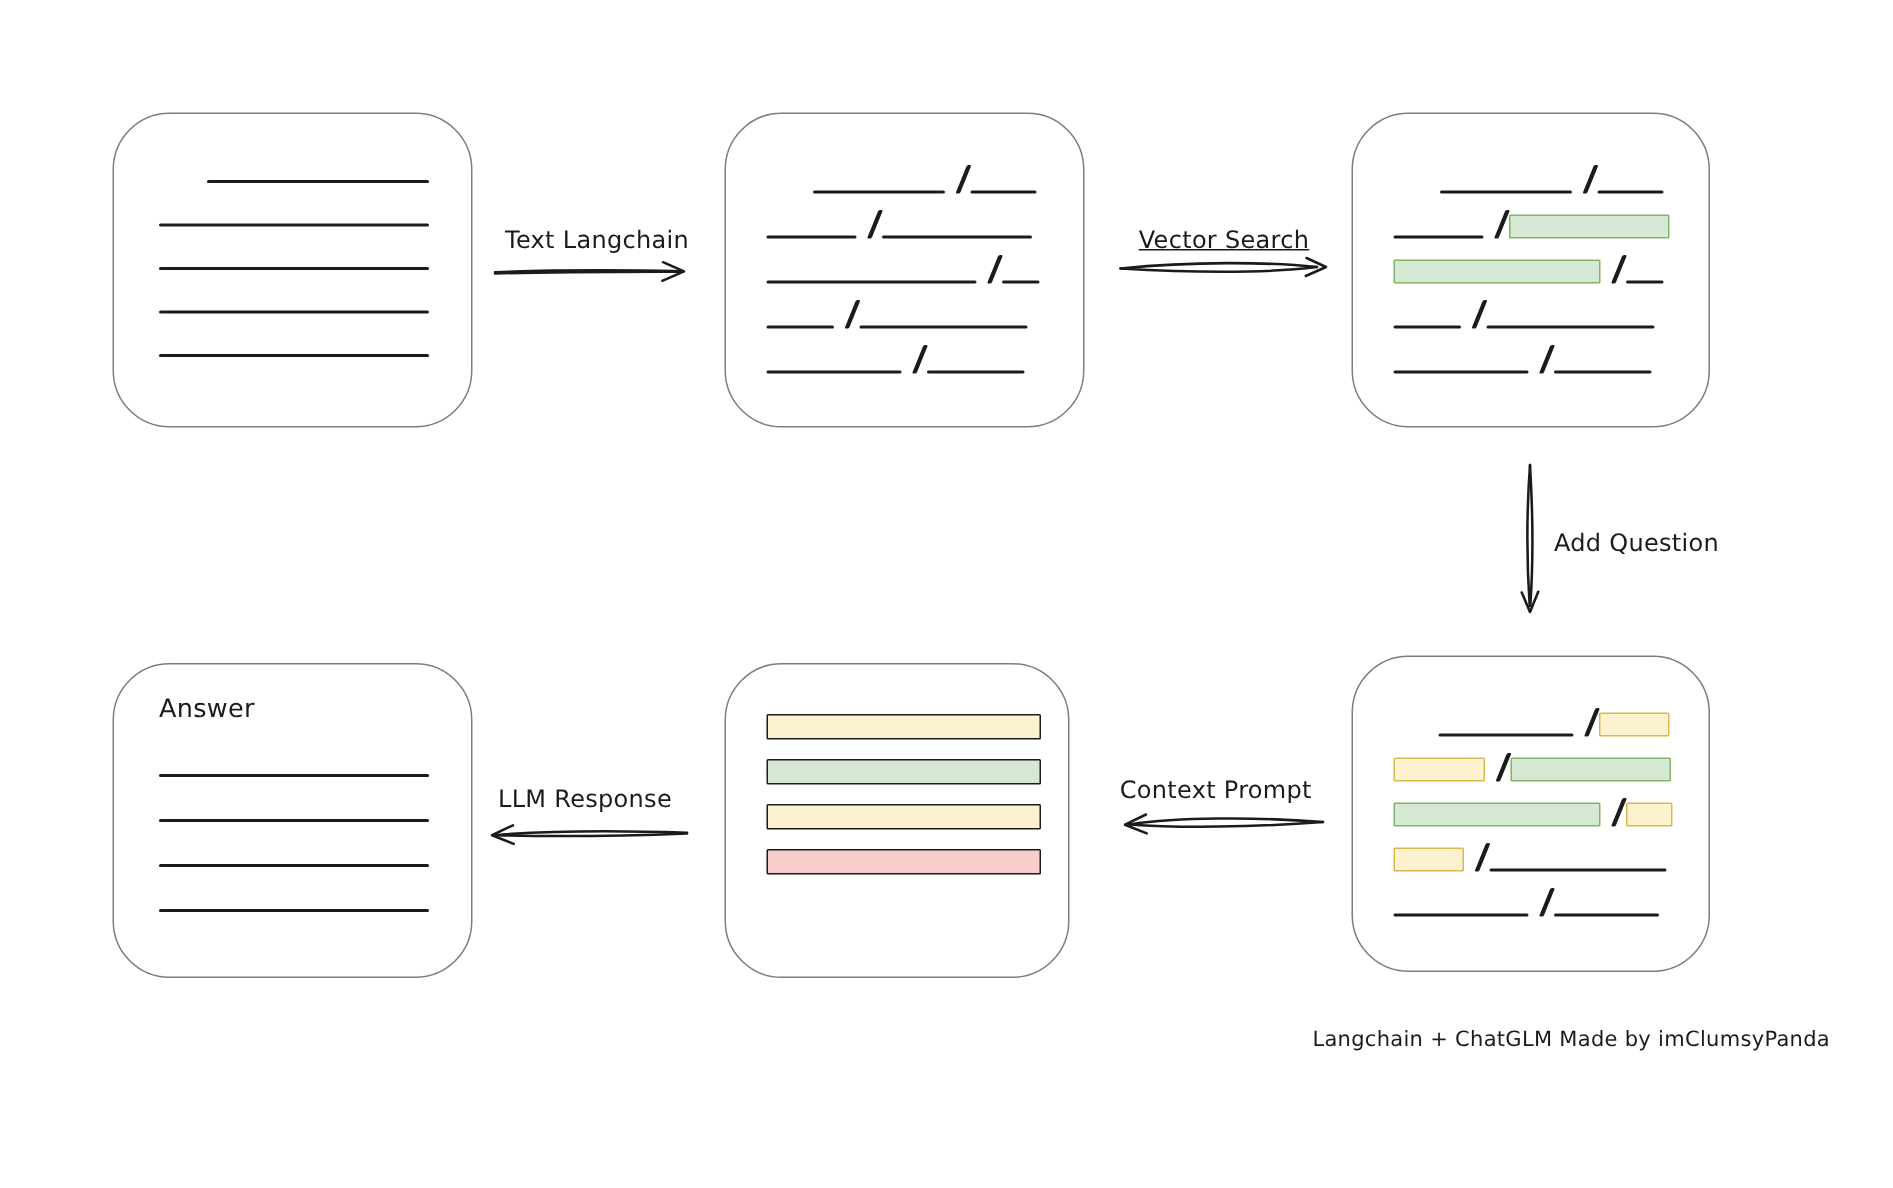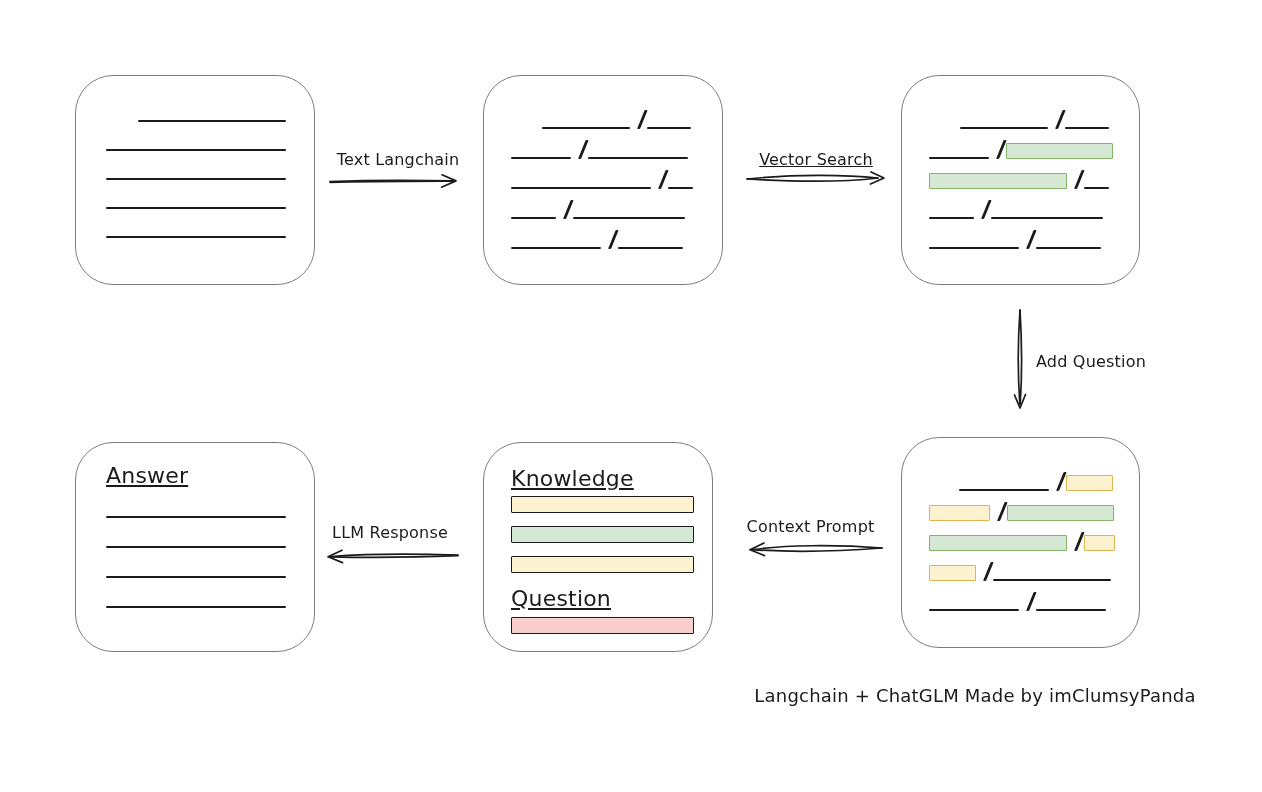--- a/index.html
+++ b/index.html
@@ -31,35 +31,35 @@
 
   .seg-gap{display:inline-block;height:1px;}
   .seg-line{display:inline-block;height:2px;background:var(--ink);border-radius:1px;}
   .seg-slash{display:inline-block;width:2.6px;height:19px;background:var(--ink);border-radius:1px;
              transform:skewX(-22deg);transform-origin:50% 100%;margin:0 7px;}
   .seg-chunk{display:inline-block;height:16px;border:1.8px solid;box-sizing:border-box;border-radius:1px;}
   .chunk-green{background:var(--green-fill);border-color:var(--green-stroke);}
   .chunk-yellow{background:var(--yellow-fill);border-color:var(--yellow-stroke);}
   .chunk-red{background:var(--red-fill);border-color:var(--red-stroke);}
 
-  .inner-label{font-size:22px;letter-spacing:.2px;text-decoration:underline;}
+  .inner-label{font-size:17px;letter-spacing:.2px;}
   #box-answer .content{padding:20px 0 0 30px;}
   #box-answer .inner-label{display:block;height:20px;margin-bottom:5px;}
   #box-prompt .content{padding:23px 0 0 27px;}
   #box-prompt .inner-label{display:block;height:20px;}
   .bars{margin-top:10px;}
   .bar{display:block;width:183px;height:17px;border:1.8px solid;box-sizing:border-box;margin-bottom:13px;border-radius:1px;}
   #question-label{margin-top:10px;}
   #question-bar{margin-top:11px;}
 
   .connector-label{position:absolute;font-size:16px;text-align:center;white-space:nowrap;letter-spacing:.2px;}
   .arrow-svg{position:absolute;overflow:visible;}
   .arrow-svg path{stroke:var(--ink);fill:none;stroke-width:1.7;stroke-linecap:round;stroke-linejoin:round;}
 
-  #caption{position:absolute;left:730px;top:685px;width:490px;text-align:center;font-size:18px;letter-spacing:.2px;}
+  #caption{position:absolute;left:730px;top:685px;width:490px;text-align:right;font-size:14px;letter-spacing:.2px;}
 </style>
 </head>
 <body>
 
 <div id="canvas">
 
   <div class="box" id="box-document">
     <div class="rows doc-rows">
         <div class="row">
           <span class="seg-gap" style="width: 32px;"></span>
@@ -168,27 +168,25 @@
         <div class="row">
           <span class="seg-line" style="width: 90px;"></span>
           <span class="seg-slash"></span>
           <span class="seg-line" style="width: 70px;"></span>
         </div>
       </div>
   </div>
 
   <div class="box" id="box-prompt">
     <div class="content">
-      <span class="inner-label">Knowledge</span>
       <div class="bars">
           <span class="bar chunk-yellow"></span>
           <span class="bar chunk-green"></span>
           <span class="bar chunk-yellow"></span>
         </div>
-      <span class="inner-label" id="question-label">Question</span>
       <span class="bar chunk-red" id="question-bar"></span>
     </div>
   </div>
 
   <div class="box" id="box-answer">
     <div class="content">
       <span class="inner-label">Answer</span>
       <div class="rows answer-rows">
           <div class="row">
             <span class="seg-line" style="width: 180px;"></span>

